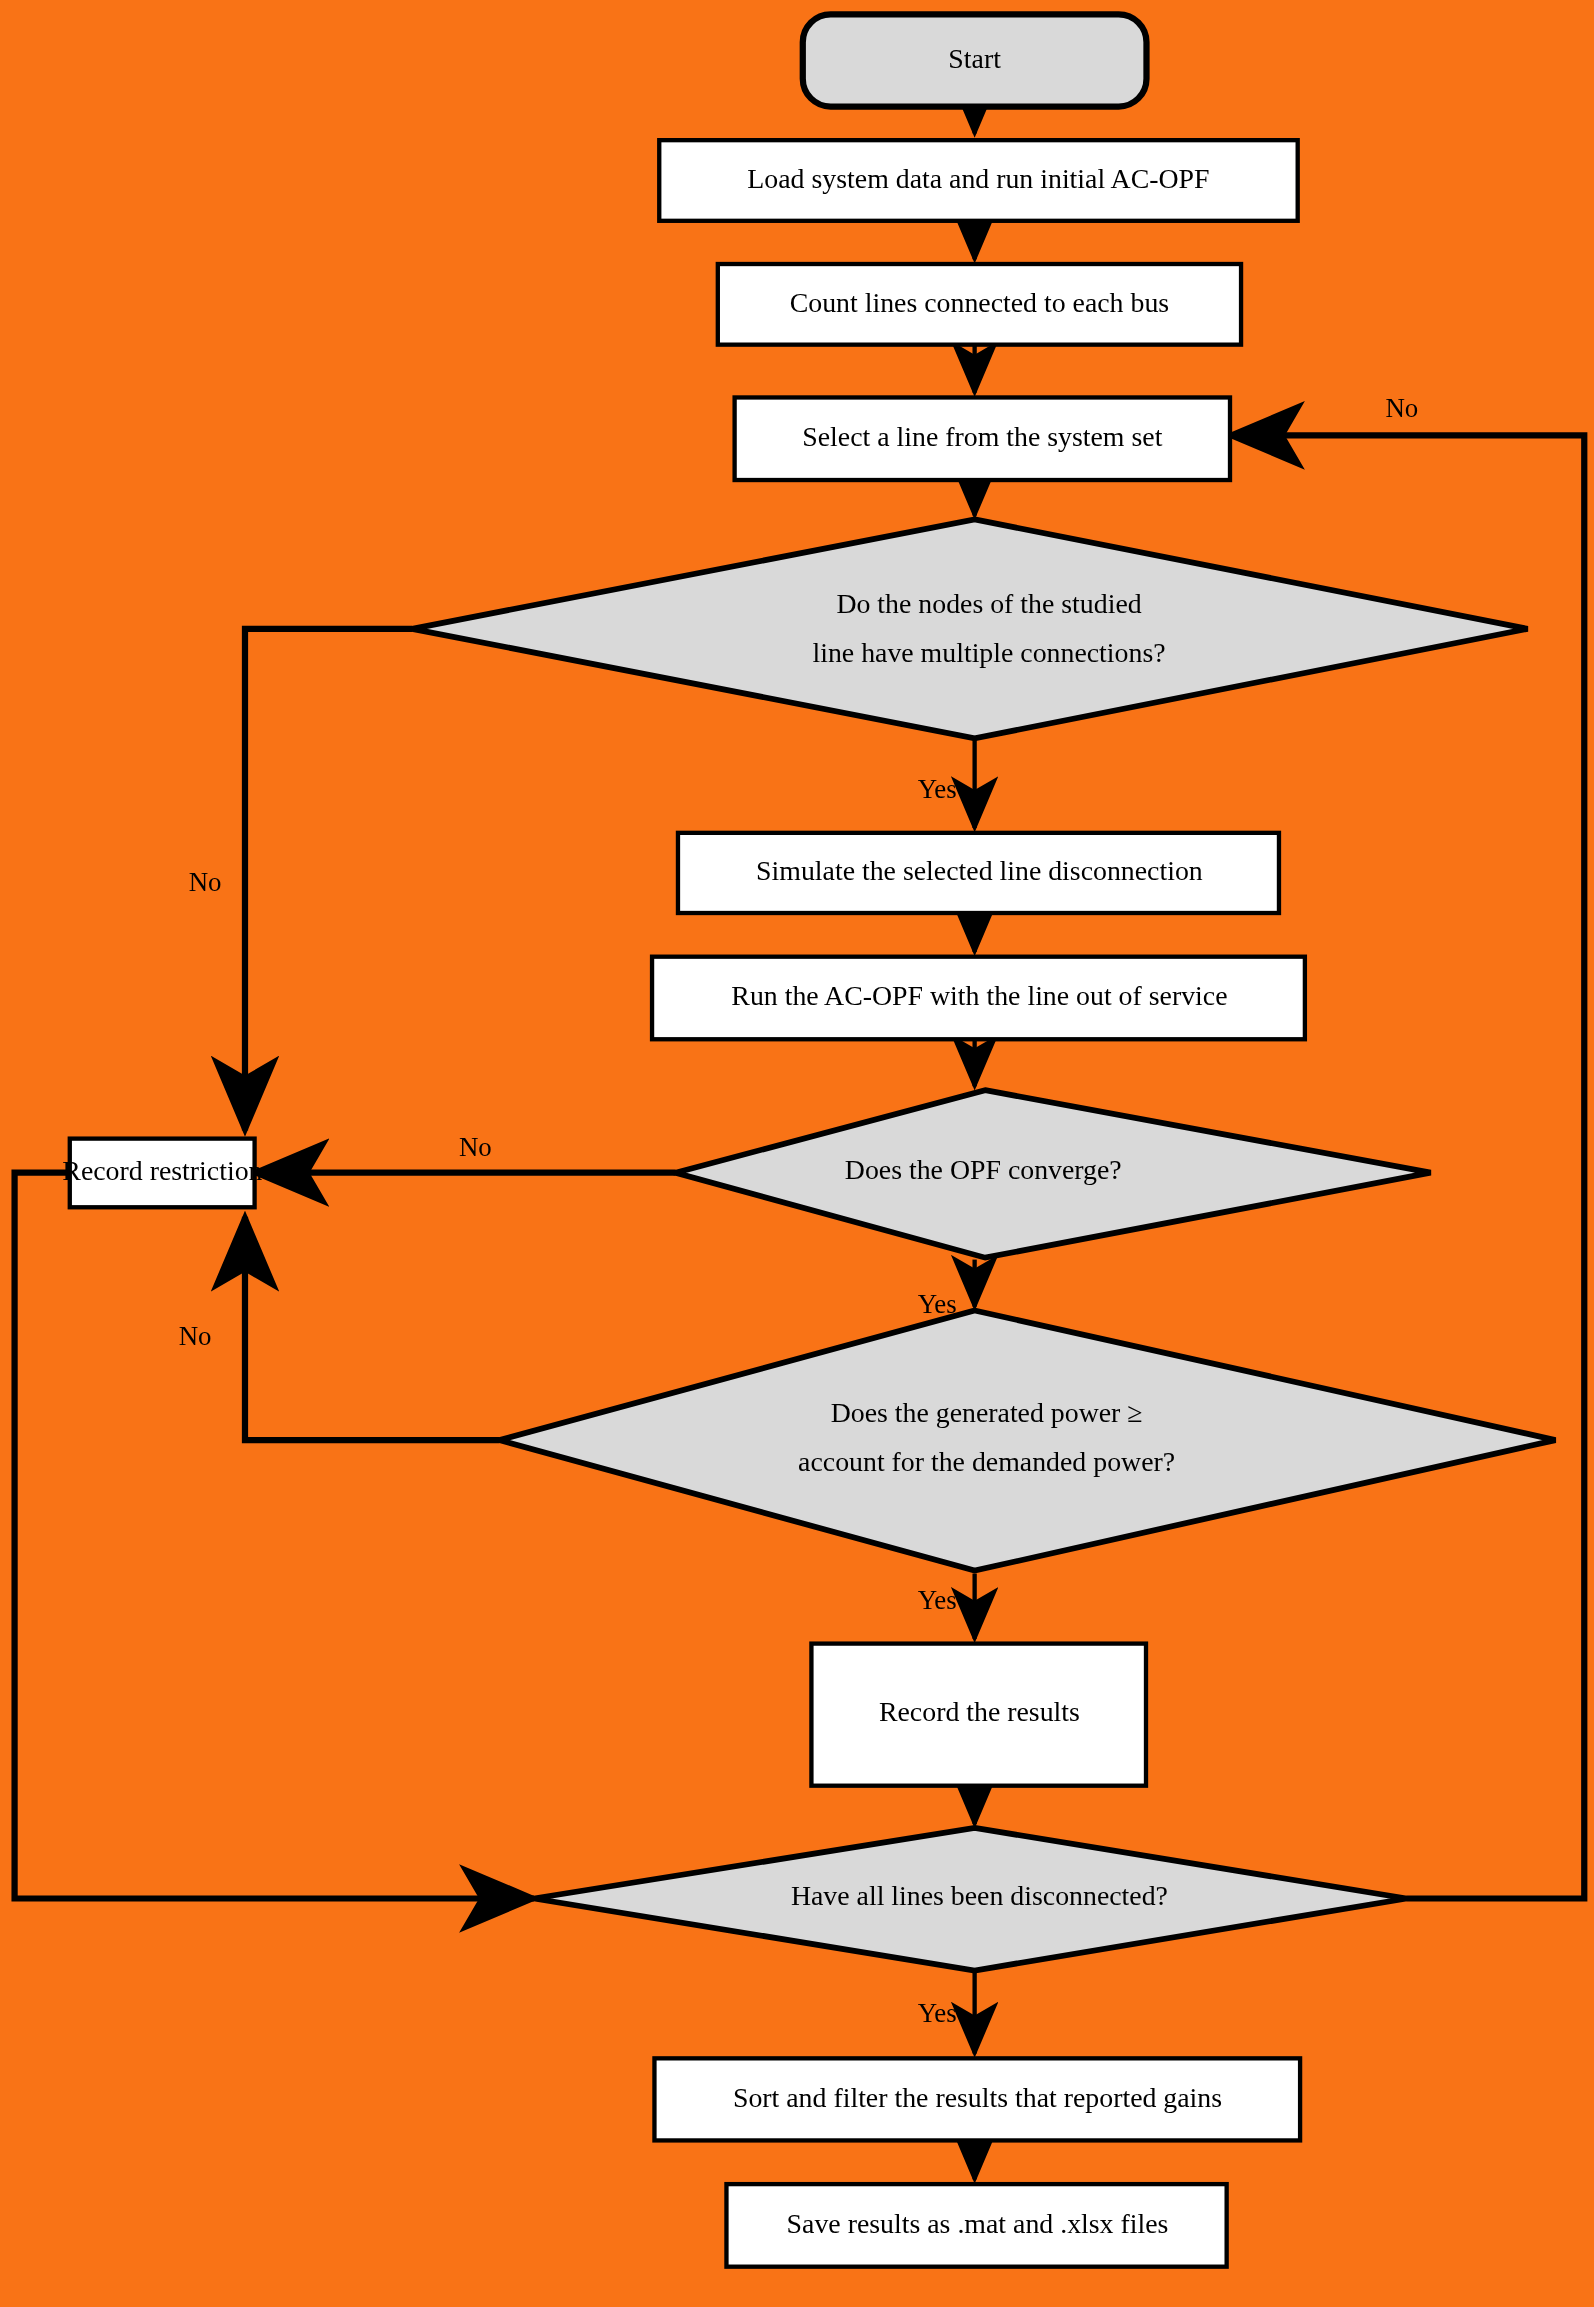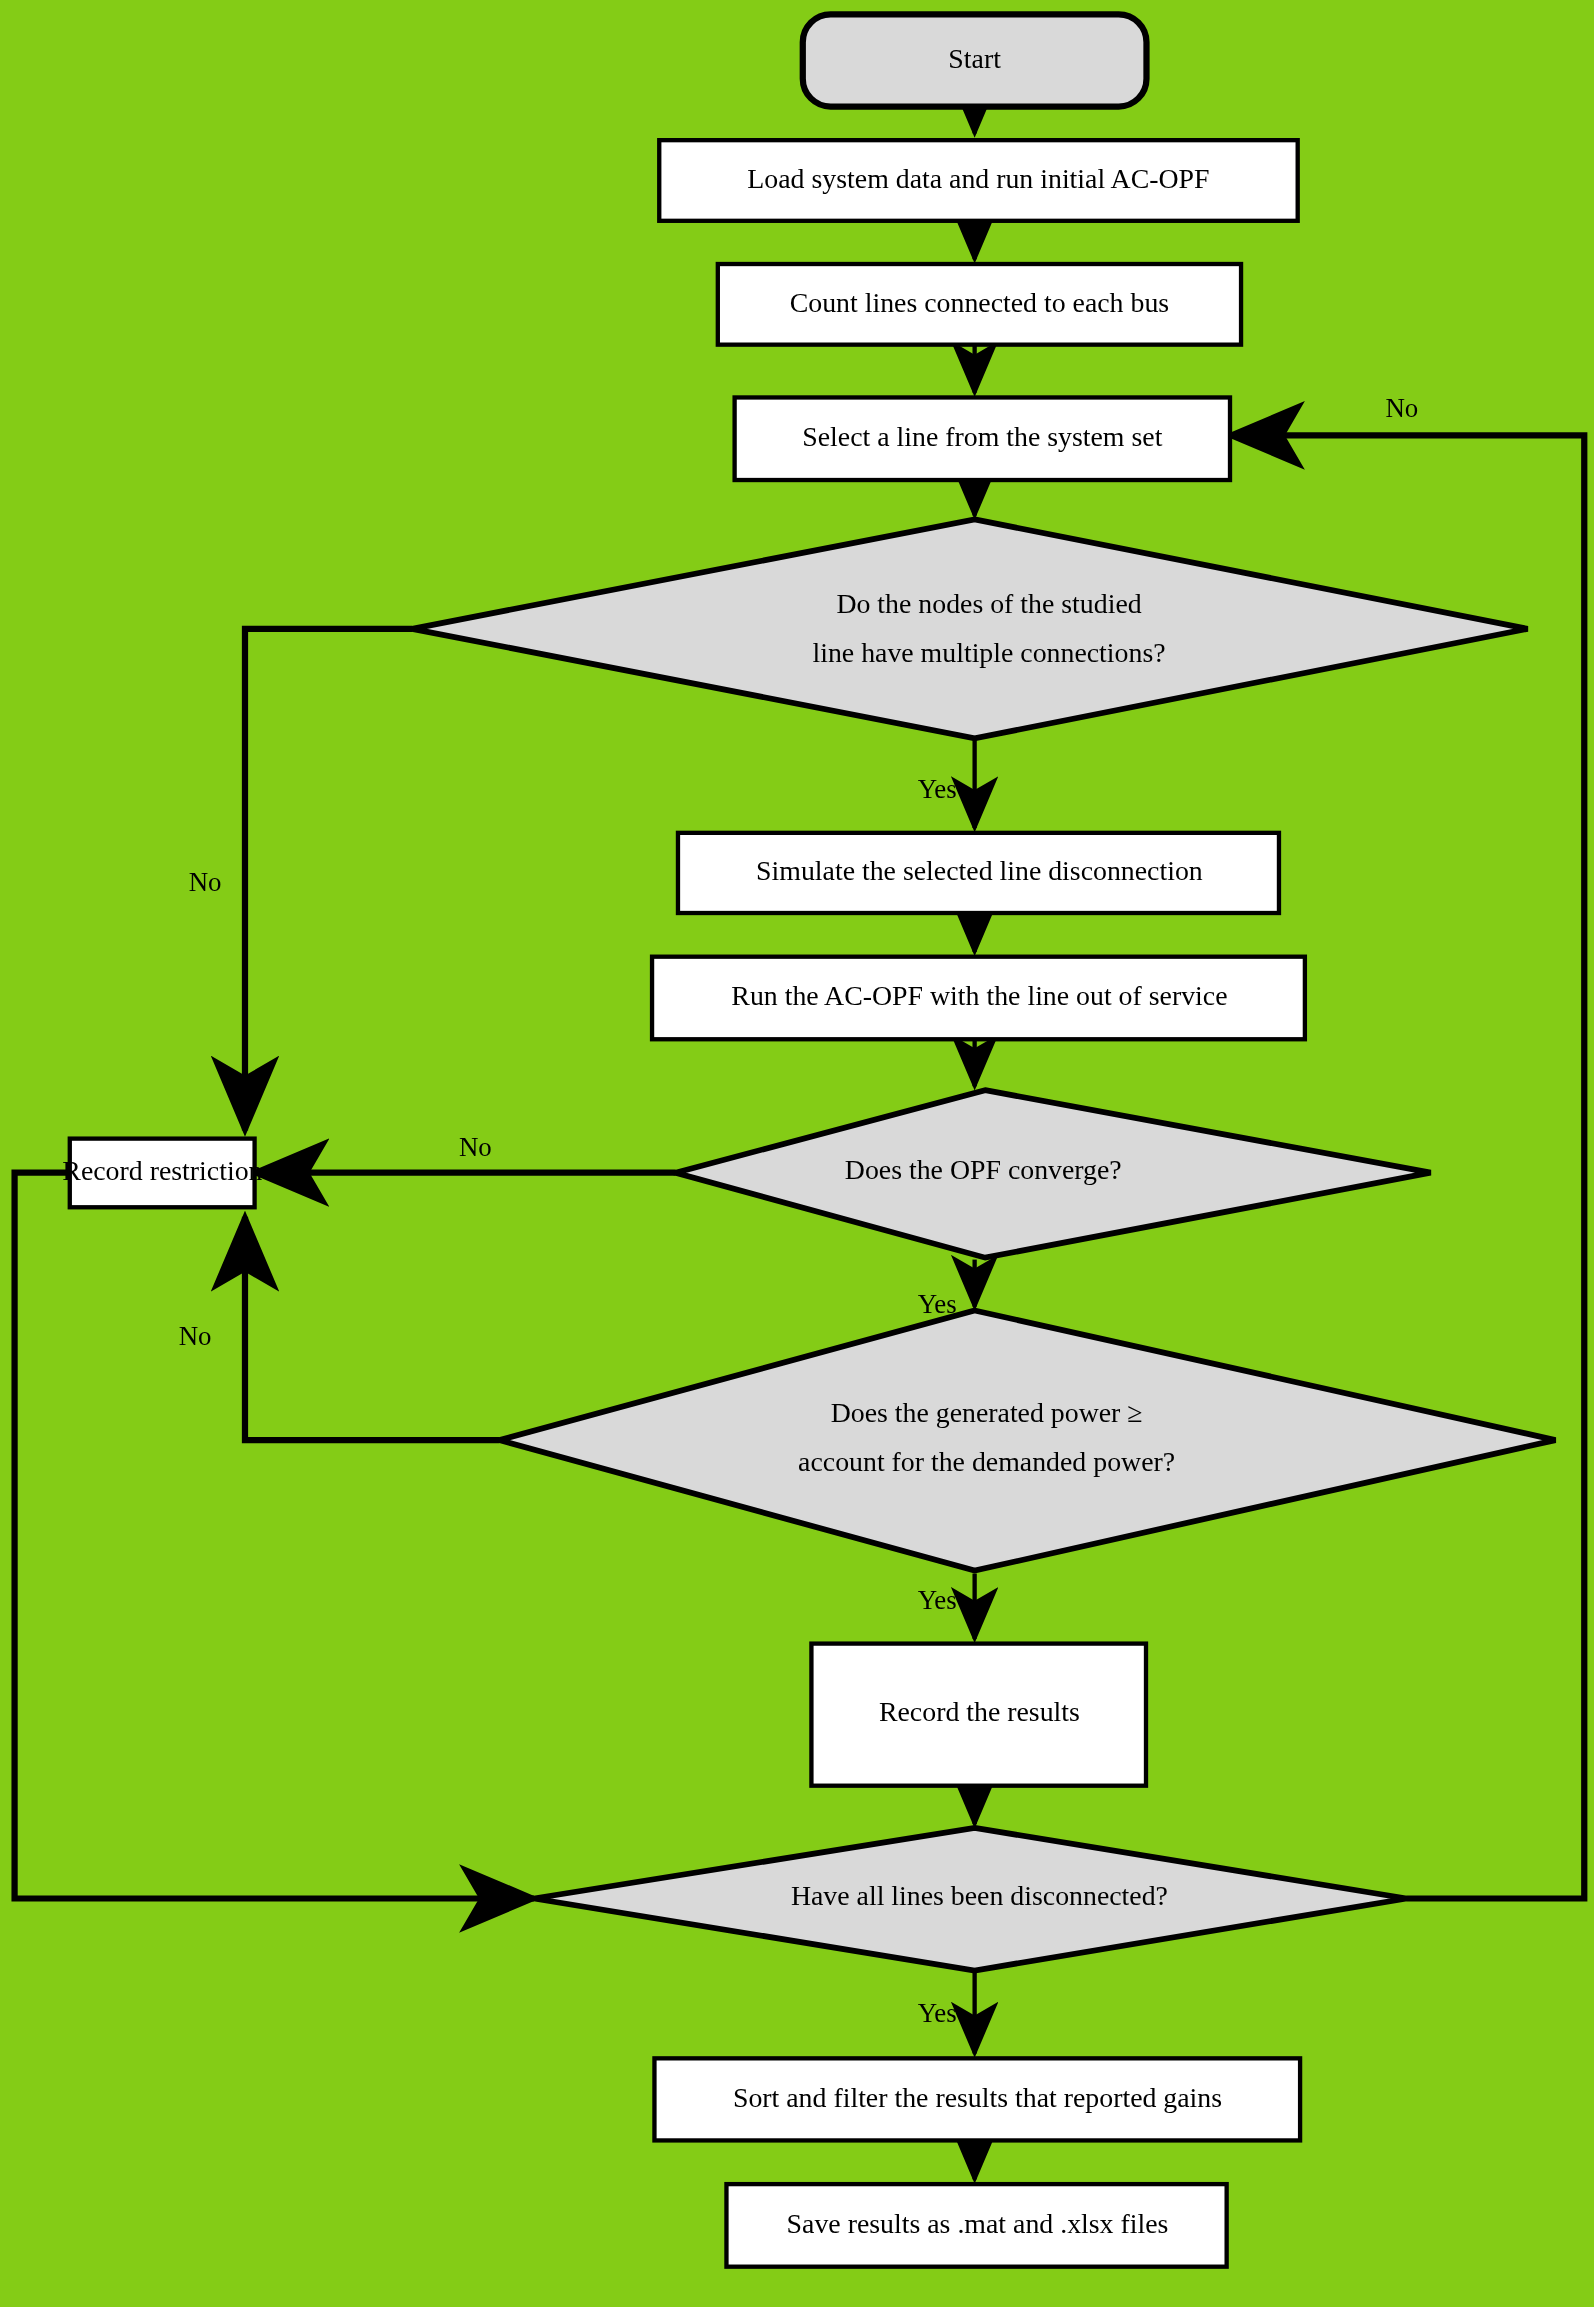--- a/index.html
+++ b/index.html
@@ -1,16 +1,16 @@
 <!DOCTYPE html>
 <html style="font-size:7.7px"><head>
 <meta charset="utf-8">
 <style>
   html,body{margin:0;padding:0;background:#ffffff;}
-  #root{position:relative;width:1595px;height:2307px;background:#84cc16;
+  #root{position:relative;width:1595px;height:2307px;background:#f97316;
         font-family:"Liberation Serif","DejaVu Serif",serif;}
   svg{display:block;width:1595px;height:2307px;}
   .shape-box{fill:#ffffff;stroke:#000000;stroke-width:9;}
   .shape-term{fill:#d9d9d9;stroke:#000000;stroke-width:13;}
   .shape-dia{fill:#d9d9d9;stroke:#000000;stroke-width:12;}
   .conn{fill:none;stroke:#000000;stroke-width:9;}
   .conn-thick{fill:none;stroke:#000000;stroke-width:13;}
   .nodetext{font-family:"Liberation Serif","DejaVu Serif",serif;
             font-size:58px;fill:#000000;text-anchor:middle;
             dominant-baseline:middle;}

